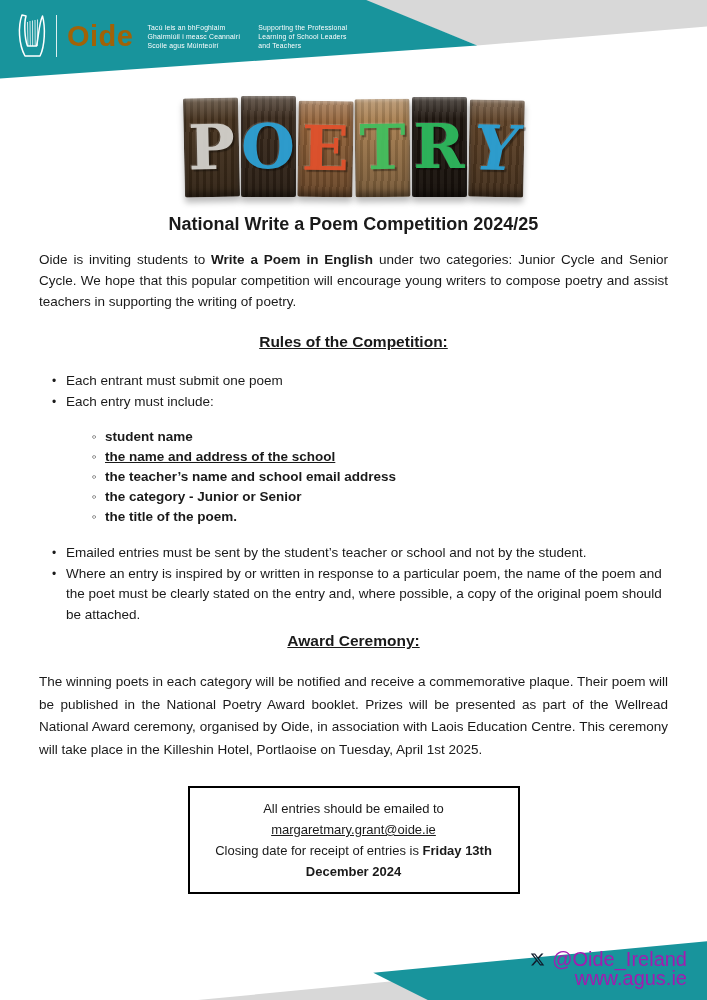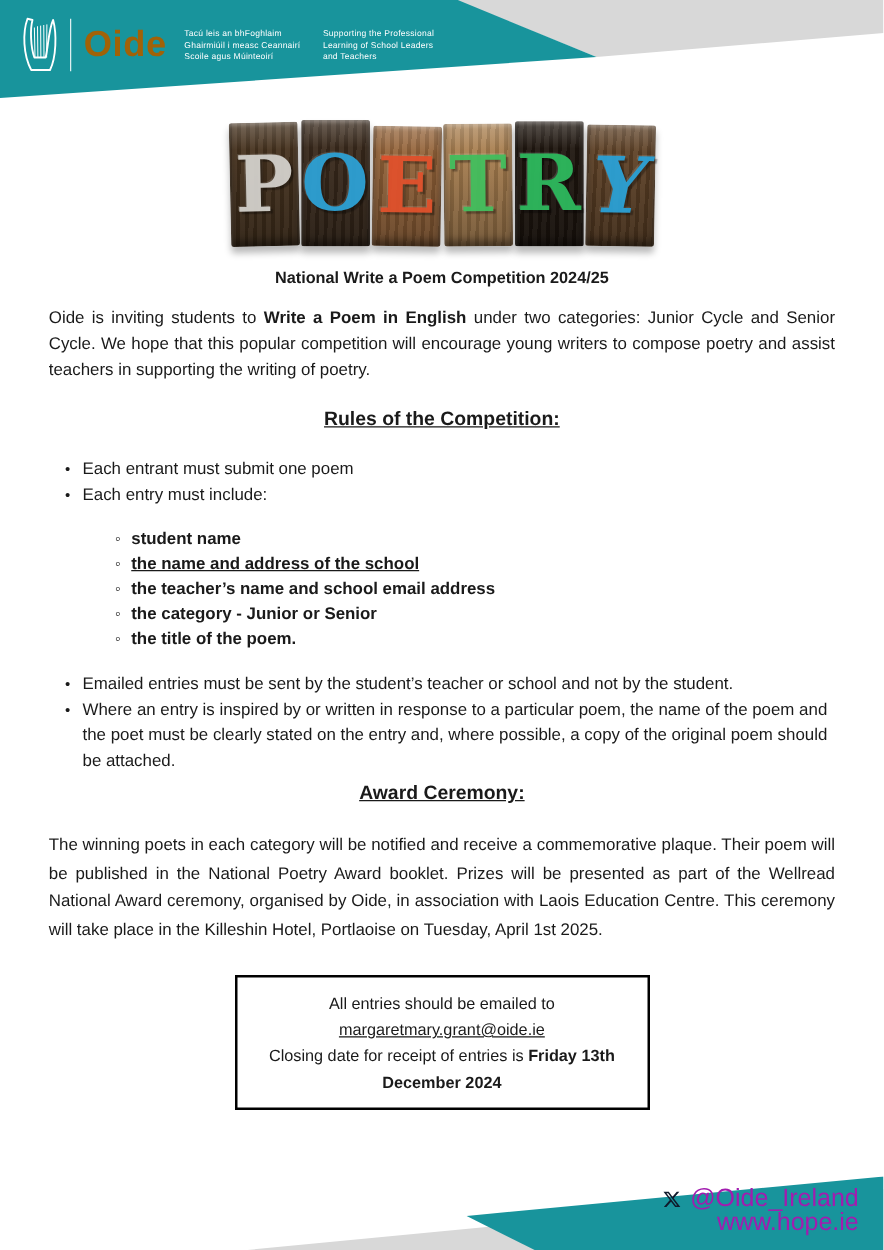--- a/index.html
+++ b/index.html
@@ -29,21 +29,21 @@
                 text-shadow:2px 2px 1px rgba(0,0,0,.35), -1px -1px 0 rgba(255,255,255,.15); opacity:.93; }
   .b0 { height:99px; transform:rotate(-1.2deg); }
   .b1 { height:101px; }
   .b2 { height:96px; transform:rotate(.8deg); }
   .b3 { height:98px; transform:rotate(-.6deg); }
   .b4 { height:100px; }
   .b5 { height:97px; transform:rotate(1deg); }
   .b5 span { font-style:italic; }
 
   
-  .title { margin-top:17px; text-align:center; font-size:13px; font-weight:bold; }
+  .title { margin-top:17px; text-align:center; font-size:18px; font-weight:bold; }
   .para { margin:14px 39px 0 39px; font-size:13.5px; line-height:21px; text-align:justify; }
   .section-heading { margin-top:21px; text-align:center; font-size:15.5px; font-weight:bold; text-decoration:underline; }
   ul { list-style:none; margin:0 39px 0 39px; }
   .list-top { margin-top:20px; }
   li { position:relative; font-size:13.5px; line-height:20.5px; }
   .l1 { padding-left:27px; }
   .l1.just { text-align:justify; }
   .l1::before { content:"•"; position:absolute; left:13px; top:0; font-size:12px; }
   .sub-list { margin-top:15px; }
   .l2 { padding-left:66px; line-height:20px; font-weight:bold; }
@@ -157,17 +157,17 @@
   <div class="footer">
     <div class="footer-gray" style="background-color: rgb(216, 216, 216);"></div>
     <div class="footer-teal" style="background-color: rgb(24, 148, 156);"></div>
     <div class="footer-content">
       <div class="footer-line1">
         <svg class="x-logo" viewBox="0 0 24 24" style="fill: rgb(16, 27, 44);">
           <path d="M18.244 2.25h3.308l-7.227 8.26 8.502 11.24H16.17l-5.214-6.817L4.99 21.75H1.68l7.73-8.835L1.254 2.25H8.08l4.713 6.231zm-1.161 17.52h1.833L7.084 4.126H5.117z"></path>
         </svg>
         <span>@Oide_Ireland</span>
       </div>
-      <div>www.hope.ie</div>
+      <div>www.agus.ie</div>
     </div>
   </div>
 
 </div>
 
 </body></html>

